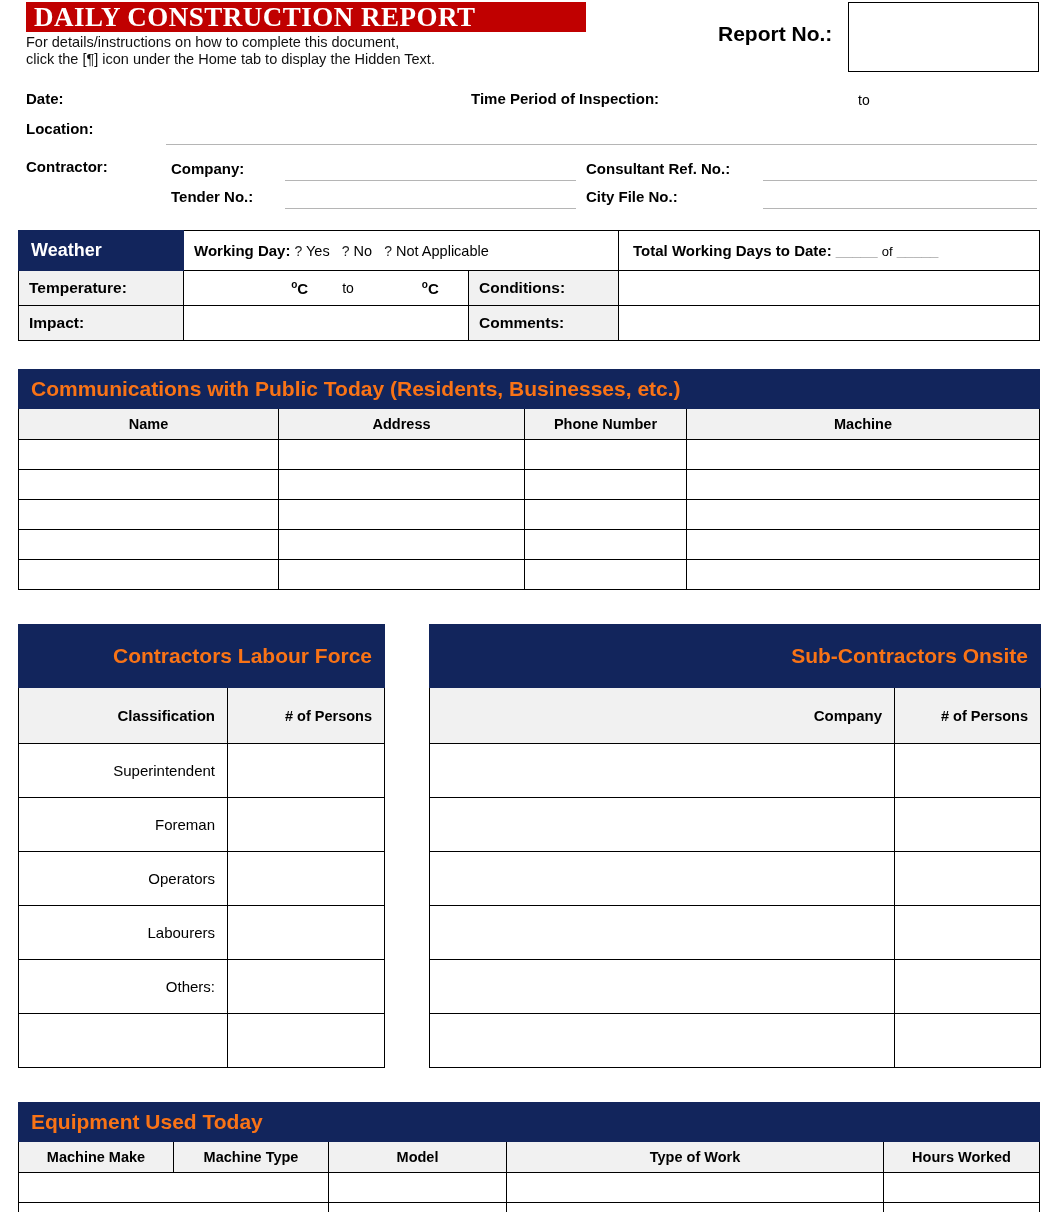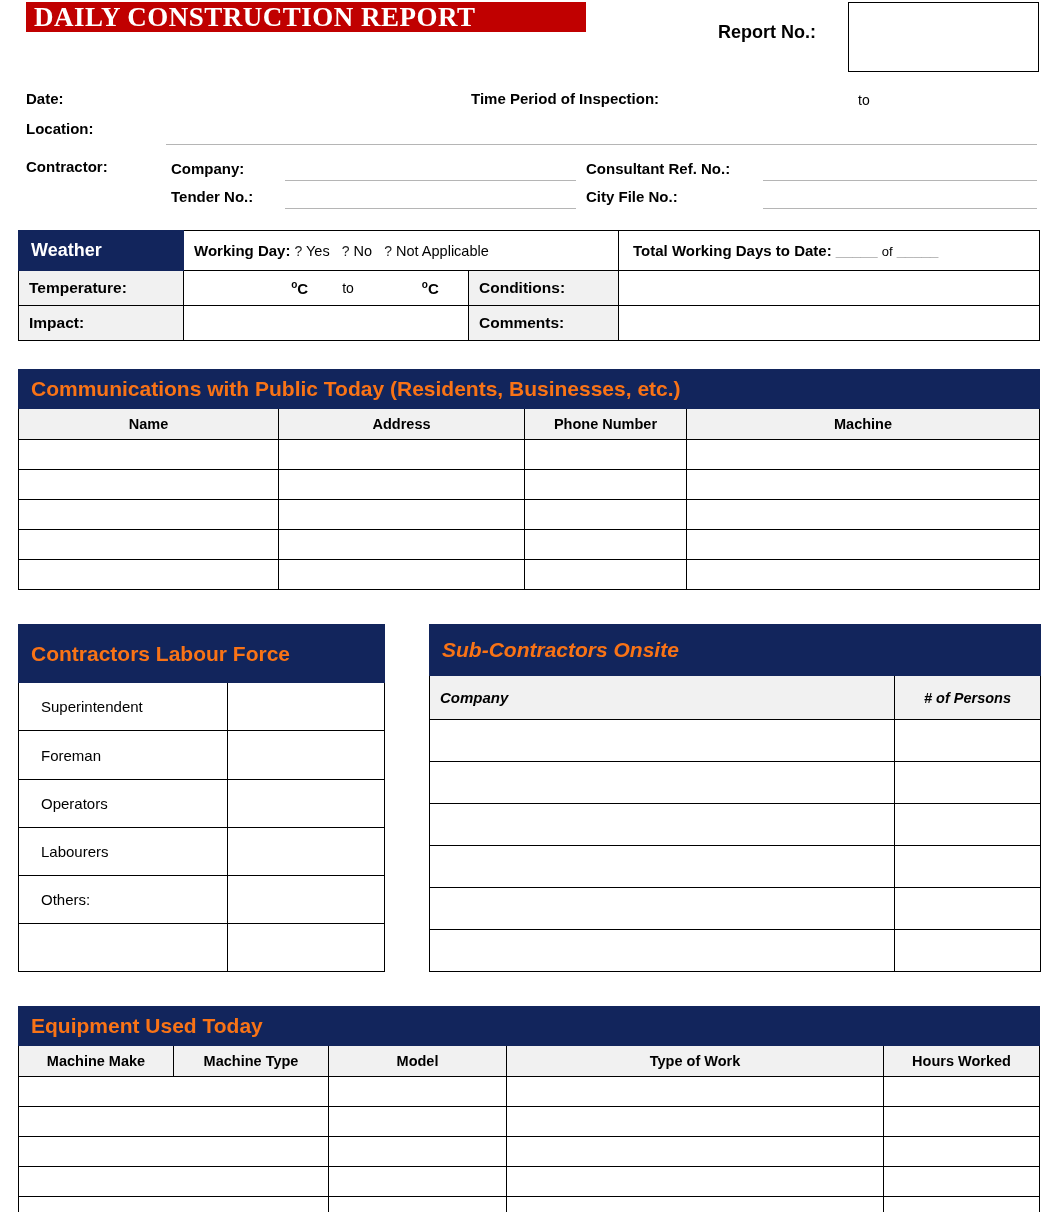--- a/index.html
+++ b/index.html
@@ -44,21 +44,21 @@
     top: 34px;
     font-size: 14.5px;
     line-height: 17px;
     color: #111;
     white-space: nowrap;
   }
   .report-no-label {
     position: absolute;
     left: 718px;
     top: 22px;
-    font-size: 18px;
+    font-size: 21px;
     font-weight: bold;
     white-space: nowrap;
   }
   .report-no-box {
     position: absolute;
     left: 848px;
     top: 2px;
     width: 189px;
     height: 68px;
     border: 1.5px solid #000;
@@ -163,22 +163,22 @@
   .spacer-28 { height: 28px; }
   .spacer-34 { height: 34px; }
 
   
   .twocol {
     display: flex;
     margin: 0 18px;
     gap: 44px;
   }
   .lf-table { border-collapse: collapse; table-layout: fixed; width: 366px; }
-  .sc-table { border-collapse: collapse; table-layout: fixed; width: 611px; font-style: italic; }
-  .lf-table td, .sc-table td { border: 1.3px solid #000; padding: 6px; }
+  .sc-table { border-collapse: collapse; table-layout: fixed; width: 611px; }
+  .lf-table td, .sc-table td { border: 1.3px solid #000; padding: 12px; text-align: right; }
   .lf-name {
     font-size: 15px;
     height: 29px;
     padding-left: 22px !important;
     text-align: left;
     background: #fff;
   }
   .colhead-left {
     background: #f1f1f1;
     font-size: 15px;
@@ -186,20 +186,24 @@
     height: 31px;
     text-align: left;
     padding-left: 10px !important;
   }
 </style>
 </head>
 <body>
 
 <div class="header-zone">
   <div class="title-banner">DAILY CONSTRUCTION REPORT</div>
+  <div class="instructions">
+    <div>For details/instructions on how to complete this document,</div>
+    <div>click the [¶] icon under the Home tab to display the Hidden Text.</div>
+  </div>
   <div class="report-no-label">Report No.:</div>
   <div class="report-no-box"></div>
 </div>
 
 <div class="meta-zone">
   <div class="f-label" style="left:26px; top:10px;">Date:</div>
   <div class="f-plain" style="left:150px; top:11px;"></div>
 
   <div class="f-label" style="left:471px; top:10px;">Time Period of Inspection:</div>
   <div class="f-plain" style="left:720px; top:12px;"></div>
@@ -343,20 +347,24 @@
 
   <table class="lf-table">
     <colgroup>
         <col style="width:209px">
         <col style="width:157px">
       </colgroup>
     <tbody>
         <tr>
       <td class="bluebar" colspan="2">Contractors Labour Force</td>
     </tr>
+    <tr>
+      <td class="colhead-left">Classification</td>
+      <td class="colhead"># of Persons</td>
+    </tr>
     <tr class="datarow">
       <td class="lf-name">Superintendent</td>
       <td></td>
     </tr>
     <tr class="datarow">
       <td class="lf-name">Foreman</td>
       <td></td>
     </tr>
     <tr class="datarow">
       <td class="lf-name">Operators</td>

